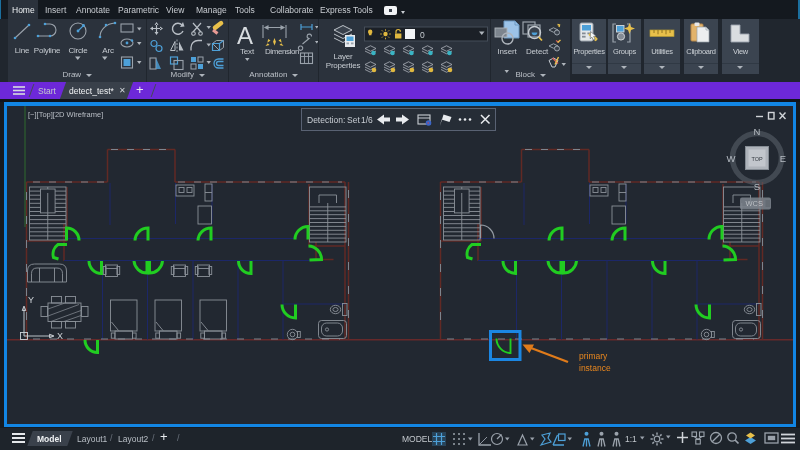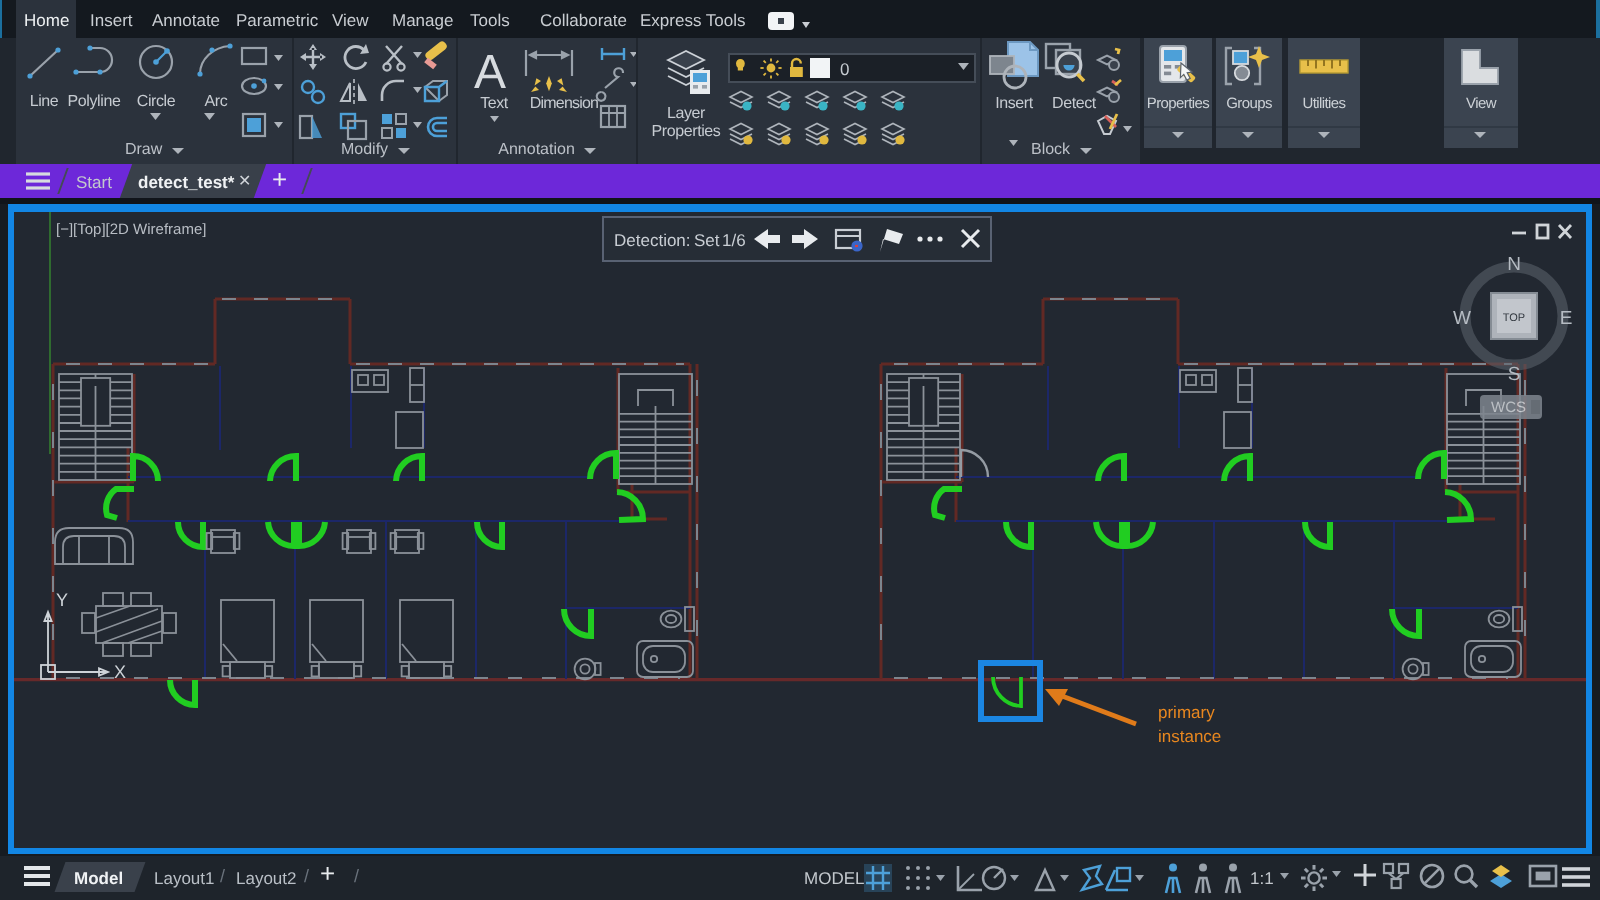--- a/index.html
+++ b/index.html
@@ -307,41 +307,52 @@
             <line x1="9" y1="8" x2="9" y2="12.3"></line>
             <line x1="13" y1="8" x2="13" y2="11"></line>
             <line x1="17" y1="8" x2="17" y2="12.3"></line>
             <line x1="21" y1="8" x2="21" y2="11"></line>
           </g>
         </svg>
         <div class="nm">Utilities</div>
         <div class="ln"></div>
         <div class="abs" style="left:15px;top:47px;width:0;height:0;border-left:3px solid transparent;border-right:3px solid transparent;border-top:3.5px solid #aeb4bb"></div>
       </div>
+      <div class="bx" style="left:684px;width:34px">
+        <svg class="abs" style="left:4px;top:3px" width="26" height="24">
+          <rect x="3" y="2" width="12" height="17" rx="1" fill="#e2b36b" stroke="#b8884a"></rect>
+<rect x="6.5" y="0.5" width="5" height="3.5" rx="1" fill="#e8e8e8"></rect>
+<path d="M9 5 h9 l3 3 v12 h-12 z" fill="#eceeef" stroke="#9aa2ab" stroke-width=".7"></path>
+          <path d="M18 5 v3 h3" fill="none" stroke="#9aa2ab" stroke-width=".7"></path>
+        </svg>
+        <div class="nm">Clipboard</div>
+        <div class="ln"></div>
+        <div class="abs" style="left:14px;top:47px;width:0;height:0;border-left:3px solid transparent;border-right:3px solid transparent;border-top:3.5px solid #aeb4bb"></div>
+      </div>
       <div class="bx" style="left:722px;width:37px">
         <svg class="abs" style="left:5px;top:3px" width="26" height="24">
           <path d="M4 3 h9 v9 h9 v8 h-18 z" fill="#dadde0" stroke="#9aa2ab" stroke-width=".9"></path>
         </svg>
         <div class="nm">View</div>
         <div class="ln"></div>
         <div class="abs" style="left:15px;top:47px;width:0;height:0;border-left:3px solid transparent;border-right:3px solid transparent;border-top:3.5px solid #aeb4bb"></div>
       </div>
     </div>
     <div class="abs" style="left:0;top:82px;width:800px;height:17px;background:#6d28d9">
       <svg class="abs" style="left:13px;top:4px" width="12" height="9">
         <g stroke="#d7dbdf" stroke-width="1.6">
           <line x1="0" y1="1" x2="12" y2="1"></line>
           <line x1="0" y1="4.5" x2="12" y2="4.5"></line>
           <line x1="0" y1="8" x2="12" y2="8"></line>
         </g>
       </svg>
       <div class="abs" style="left:31px;top:2px;width:7px;height:13px;border-left:1px solid #444b55;transform:skewX(-20deg)"></div>
       <div class="abs" style="left:38px;top:0;height:17px;line-height:18px;font-size:8.5px;color:#c3c8cd">Start</div>
       <div class="abs" style="left:63px;top:0;width:67px;height:17px;background:#39404a;transform:skewX(-20deg)"></div>
-      <div class="abs" style="left:69px;top:0;height:17px;line-height:18px;font-size:8.5px;font-weight:bold;color:#f0f2f4">detect_test*</div>
+      <div class="abs" style="left:69px;top:0;height:17px;line-height:18px;font-size:8.5px;font-weight:normal;color:#f0f2f4">detect_test*</div>
       <div class="abs" style="left:119px;top:0;height:17px;line-height:17px;font-size:8px;color:#d0d4d9">✕</div>
       <div class="abs" style="left:136px;top:0px;height:17px;line-height:16px;font-size:13px;color:#e8ebee">+</div>
       <div class="abs" style="left:153px;top:2px;width:7px;height:13px;border-left:1px solid #444b55;transform:skewX(-20deg)"></div>
     </div>
     <div class="abs" style="left:0;top:99px;width:800px;height:3px;background:#10141a"></div>
     <div class="abs" style="left:4px;top:102px;width:792px;height:325px;background:#1286e4"></div>
     <div class="abs" style="left:7px;top:106px;width:786px;height:318px;background:#222831"></div>
     <div class="abs" style="left:28px;top:110px;font-size:7.5px;color:#b9bec5">[−][Top][2D Wireframe]</div>
     <div class="abs" style="left:0;top:428px;width:800px;height:22px;background:#1e242b"></div>
     <svg class="abs" style="left:12px;top:433px" width="13" height="10">

